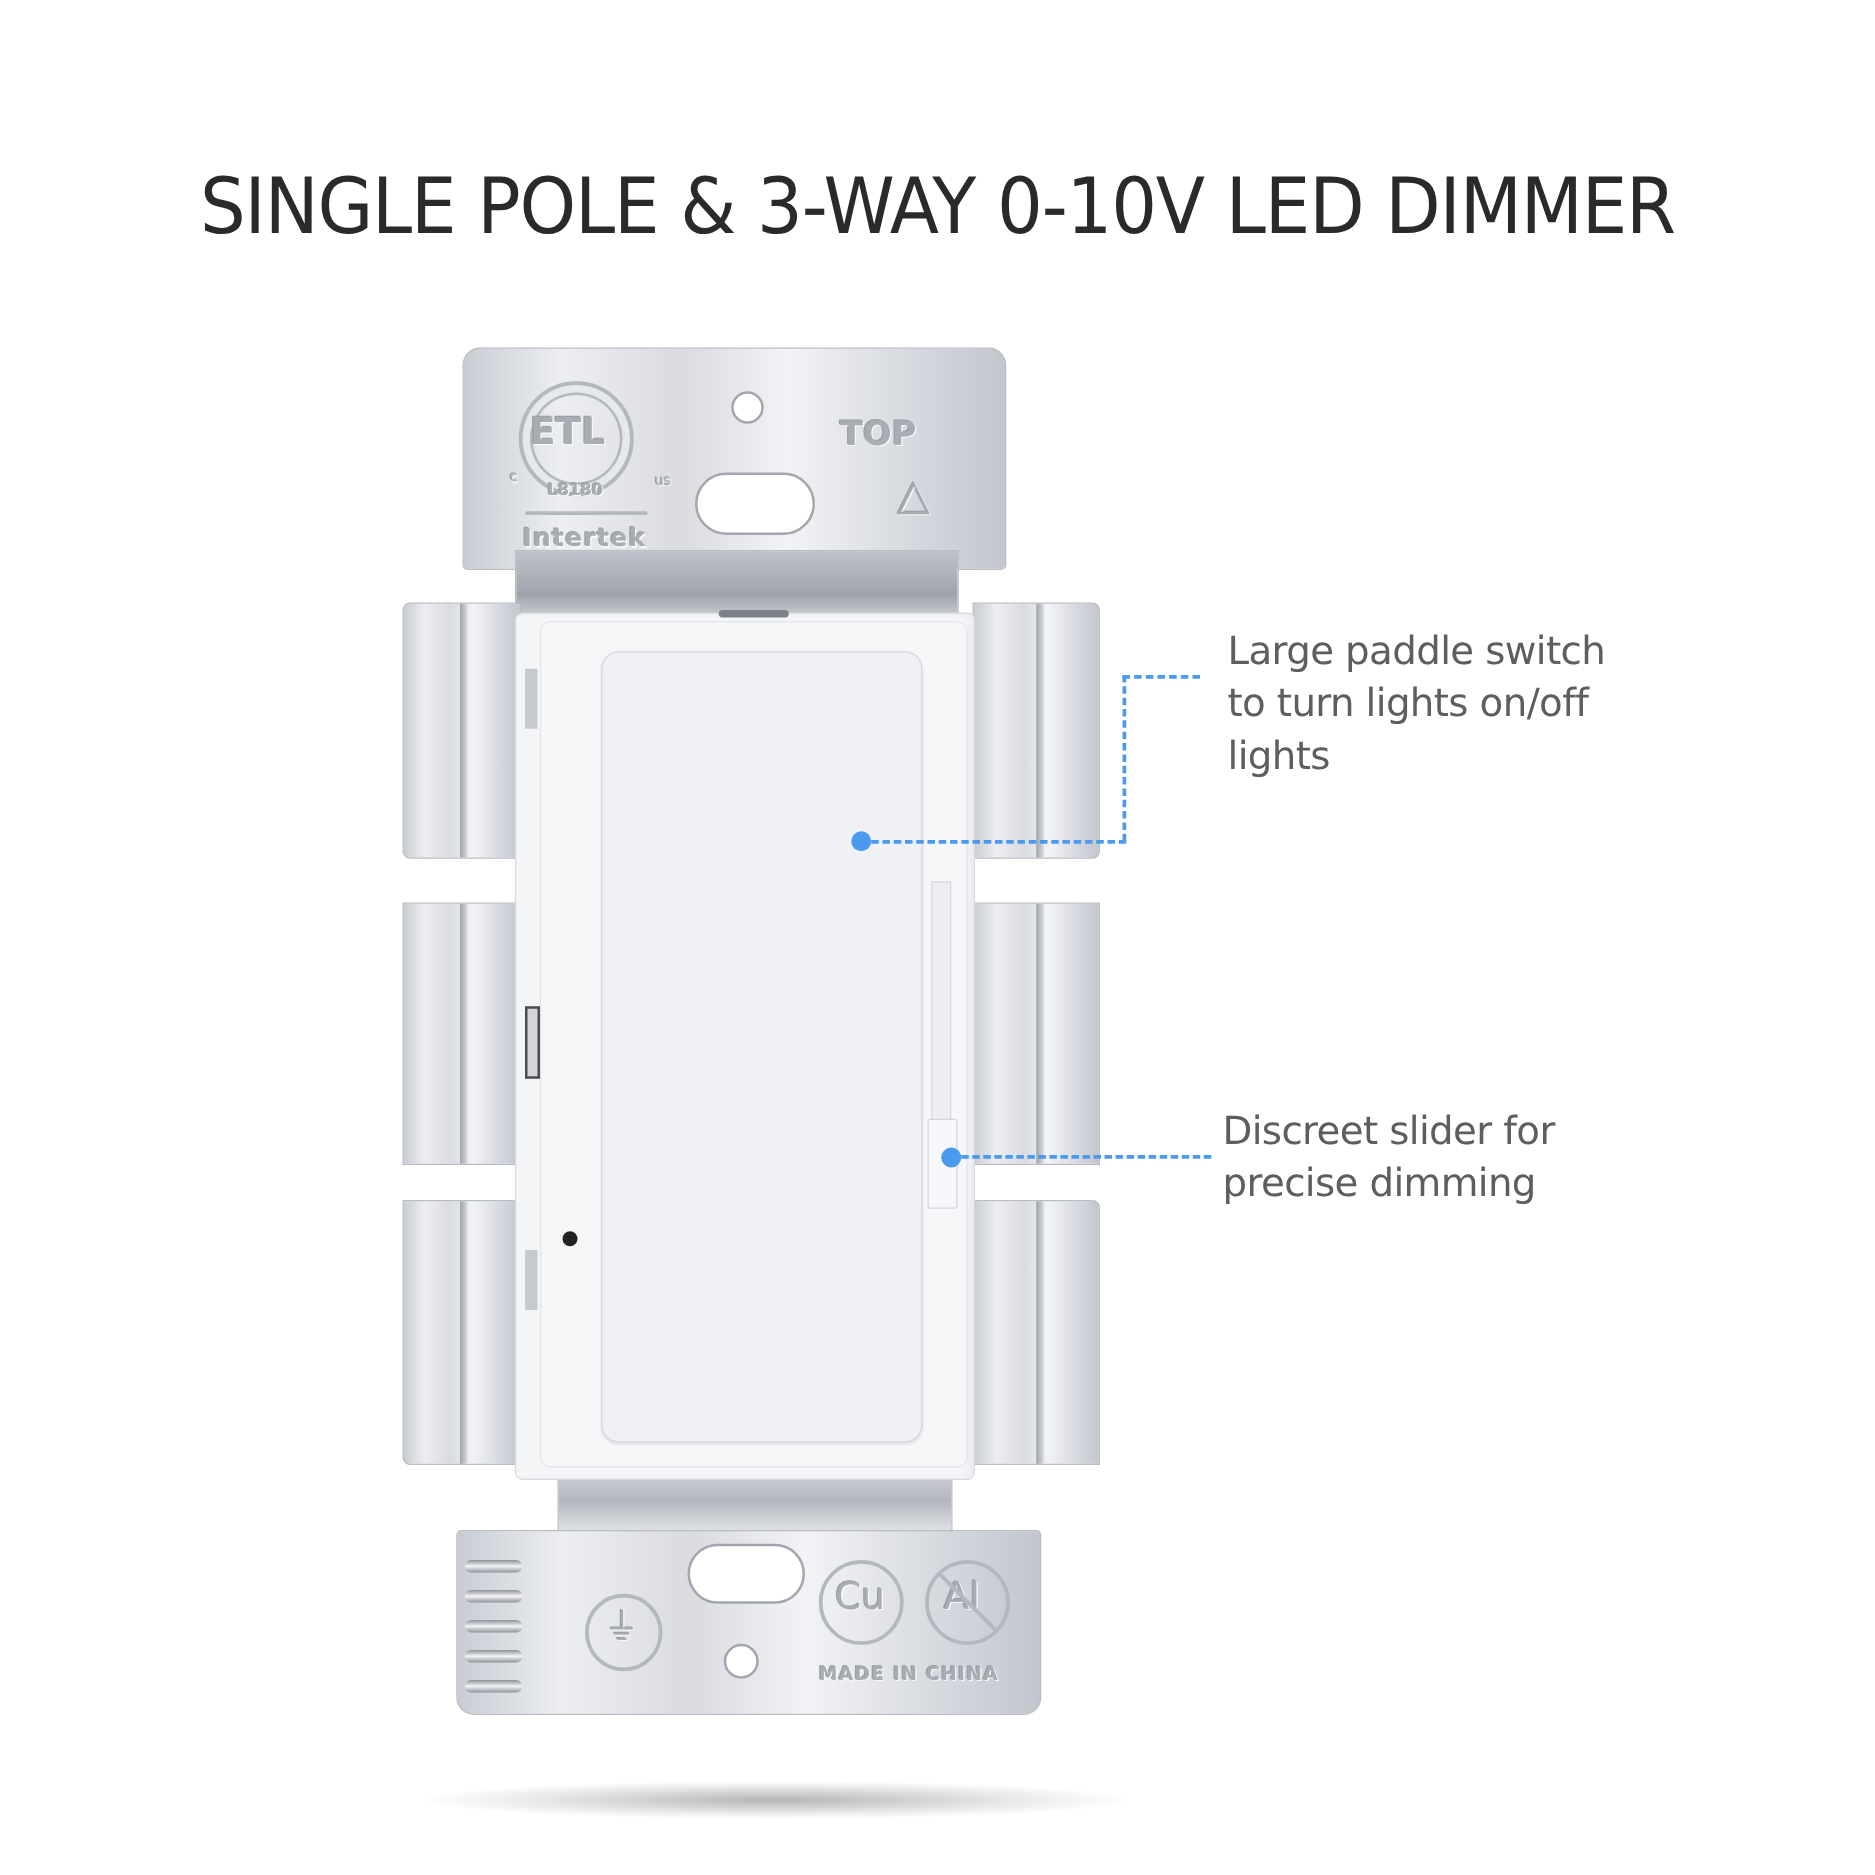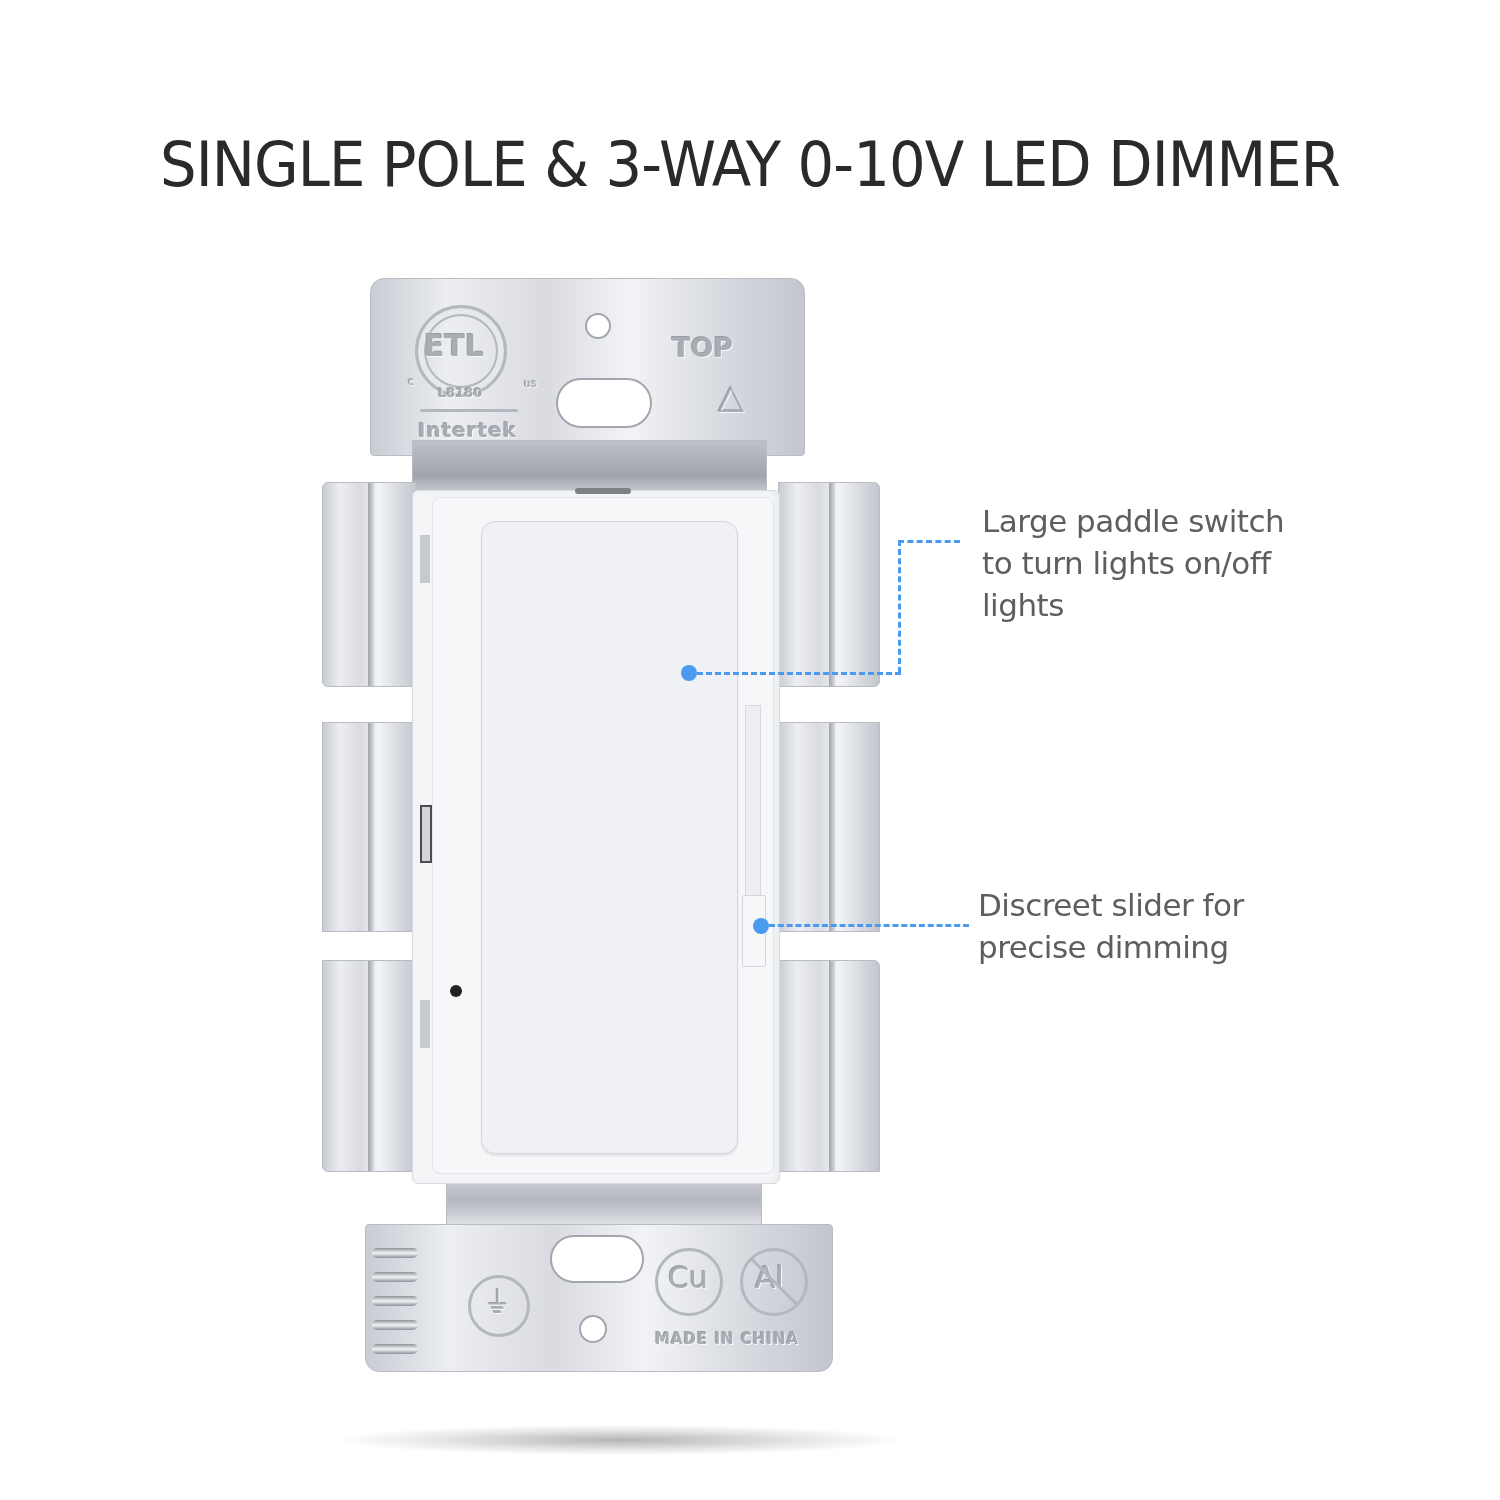--- a/index.html
+++ b/index.html
@@ -35,21 +35,21 @@
   .ear-right-3 { left: 778px; top: 960px; width: 102px; height: 212px; border-radius: 0 6px 0 0; }
   .ear::after { content: ""; position: absolute; top: 0; bottom: 0; width: 6px; background: linear-gradient(90deg,#9ea2aa,#d9dbe0); }
   .ear-left-1::after, .ear-left-2::after, .ear-left-3::after { left: 45px; }
   .ear-right-1::after, .ear-right-2::after, .ear-right-3::after { left: 50px; }
 
   
   .emboss { position: absolute; color: #a9acb3; text-shadow: 1px 1px 0 #f7f8fa, -1px -1px 0 #9a9da4; font-family: "DejaVu Sans", sans-serif; }
   .etl-logo { left: 415px; top: 305px; width: 92px; height: 92px; border-radius: 50%; border: 3px solid #b4b7be; box-shadow: inset 0 0 0 6px #e6e8ec, inset 0 0 0 8px #b4b7be; }
   .etl-text { left: 424px; top: 328px; font-size: 30px; font-weight: bold; }
   .etl-c { left: 408px; top: 375px; font-size: 11px; }
-  .etl-us { left: 524px; top: 378px; font-size: 11px; font-family: Liberation Mono, monospace; }
+  .etl-us { left: 524px; top: 378px; font-size: 11px; }
   .etl-num { left: 438px; top: 385px; font-size: 13px; font-weight: bold; }
   .etl-line { position: absolute; left: 420px; top: 409px; width: 98px; height: 3px; background: #b4b7be; border-radius: 2px; }
   .intertek { left: 418px; top: 418px; font-size: 20px; font-weight: bold; letter-spacing: 1px; }
   .top-text { left: 672px; top: 332px; font-size: 27px; font-weight: bold; }
   .top-tri { left: 718px; top: 376px; font-size: 34px; }
 
   .hole { position: absolute; background: #ffffff; border: 2px solid #a3a6ad; }
   .hole-top-round { left: 585px; top: 313px; width: 26px; height: 26px; border-radius: 50%; }
   .hole-top-slot { left: 556px; top: 378px; width: 96px; height: 50px; border-radius: 25px; }
   .hole-bot-slot { left: 550px; top: 1235px; width: 94px; height: 48px; border-radius: 24px; }

